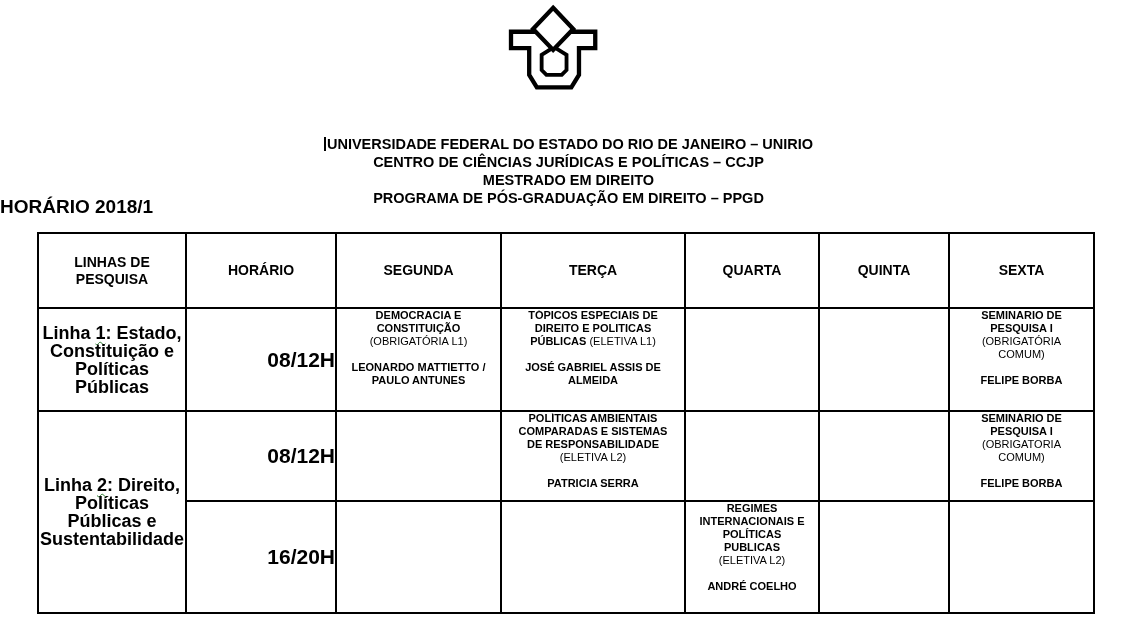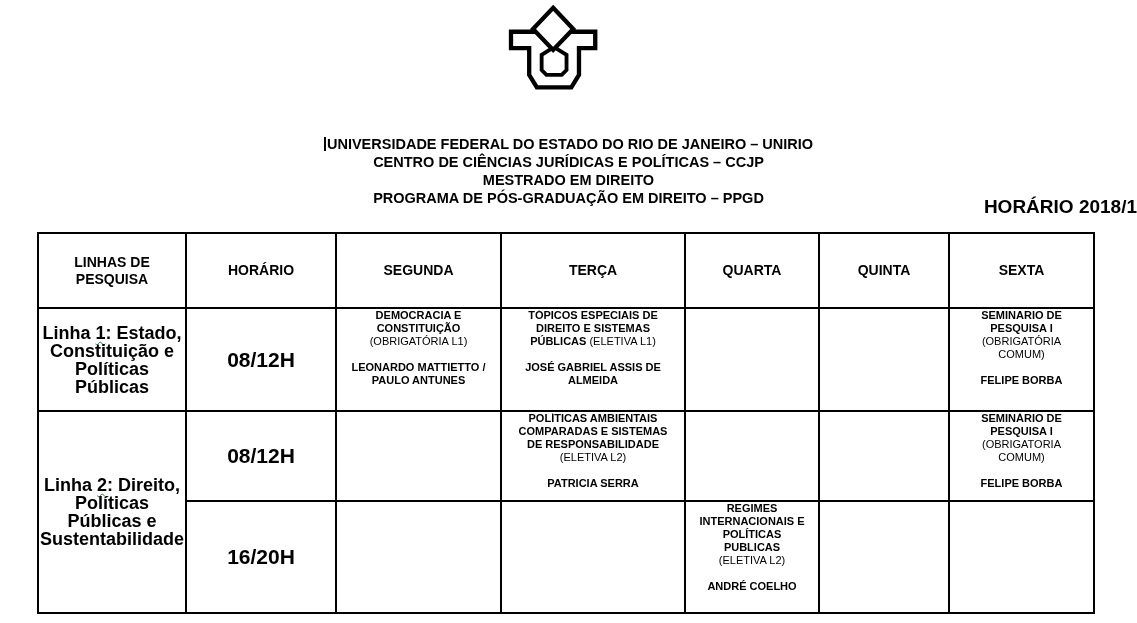--- a/index.html
+++ b/index.html
@@ -5,30 +5,30 @@
   html,body{margin:0;padding:0;}
   body{
     width:1137px;height:623px;background:#ffffff;color:#000;
     font-family:"Liberation Sans", sans-serif;position:relative;overflow:hidden;
   }
   .logo-wrap{position:absolute;left:499px;top:4px;width:114px;height:90px;}
   .org-block{position:absolute;top:96px;left:0;width:1137px;text-align:center;
     font-weight:bold;font-size:14.5px;line-height:18px;margin-top:39px;}
   .caret{display:inline-block;width:2px;height:14px;background:#000;
     vertical-align:-2px;margin-right:1px;}
-  .doc-title{position:absolute;top:196px;left:0;width:1137px;text-align:right;
+  .doc-title{position:absolute;top:196px;left:0;width:1137px;text-align:left;
     font-weight:bold;font-size:19px;}
   table.sched{position:absolute;left:37px;top:232px;border-collapse:collapse;
     table-layout:fixed;}
   table.sched th, table.sched td{border:2px solid #000;padding:0;overflow:hidden;}
   table.sched th{font-size:14px;font-weight:bold;text-align:center;vertical-align:middle;
     line-height:17px;white-space:pre-line;}
   td.linha{font-size:18px;font-weight:bold;text-align:center;vertical-align:middle;
     line-height:18px;white-space:pre-line;padding:0 4px;}
-  td.time{font-size:21px;font-weight:bold;text-align:center;vertical-align:middle;}
+  td.time{font-size:21px;font-weight:bold;text-align:right;vertical-align:middle;}
   td.course{vertical-align:top;text-align:center;padding:5px 6px 0 6px;
     font-size:11px;line-height:13px;border-radius:25px;}
   td.course .crs-b{font-weight:bold;white-space:pre-line;}
   td.course .crs-r{font-weight:normal;white-space:pre-line;}
   td.course .crs-r-inline{font-weight:normal;}
   td.course .spacer{height:13px;}
   .sq{text-decoration:underline;text-decoration-style:wavy;
     text-decoration-color:#2e7d32;text-decoration-thickness:1px;text-underline-offset:2px;}
 </style>
 </head>
@@ -82,21 +82,21 @@
         <td class="course">
           <div class="crs-b">DEMOCRACIA E
 CONSTITUIÇÃO</div>
           <div class="crs-r">(OBRIGATÓRIA L1)</div>
           <div class="spacer"></div>
           <div class="crs-b">LEONARDO MATTIETTO /
 PAULO ANTUNES</div>
         </td>
         <td class="course">
           <div class="crs-b"><span>TÓPICOS ESPECIAIS DE
-DIREITO E SISTEMAS
+DIREITO E POLITICAS
 PÚBLICAS </span><span class="crs-r-inline">(ELETIVA L1)</span></div>
           <div class="spacer"></div>
           <div class="crs-b">JOSÉ GABRIEL ASSIS DE
 ALMEIDA</div>
         </td>
         <td class="course"></td>
         <td class="course"></td>
         <td class="course">
           <div class="crs-b">SEMINARIO DE
 PESQUISA I</div>

